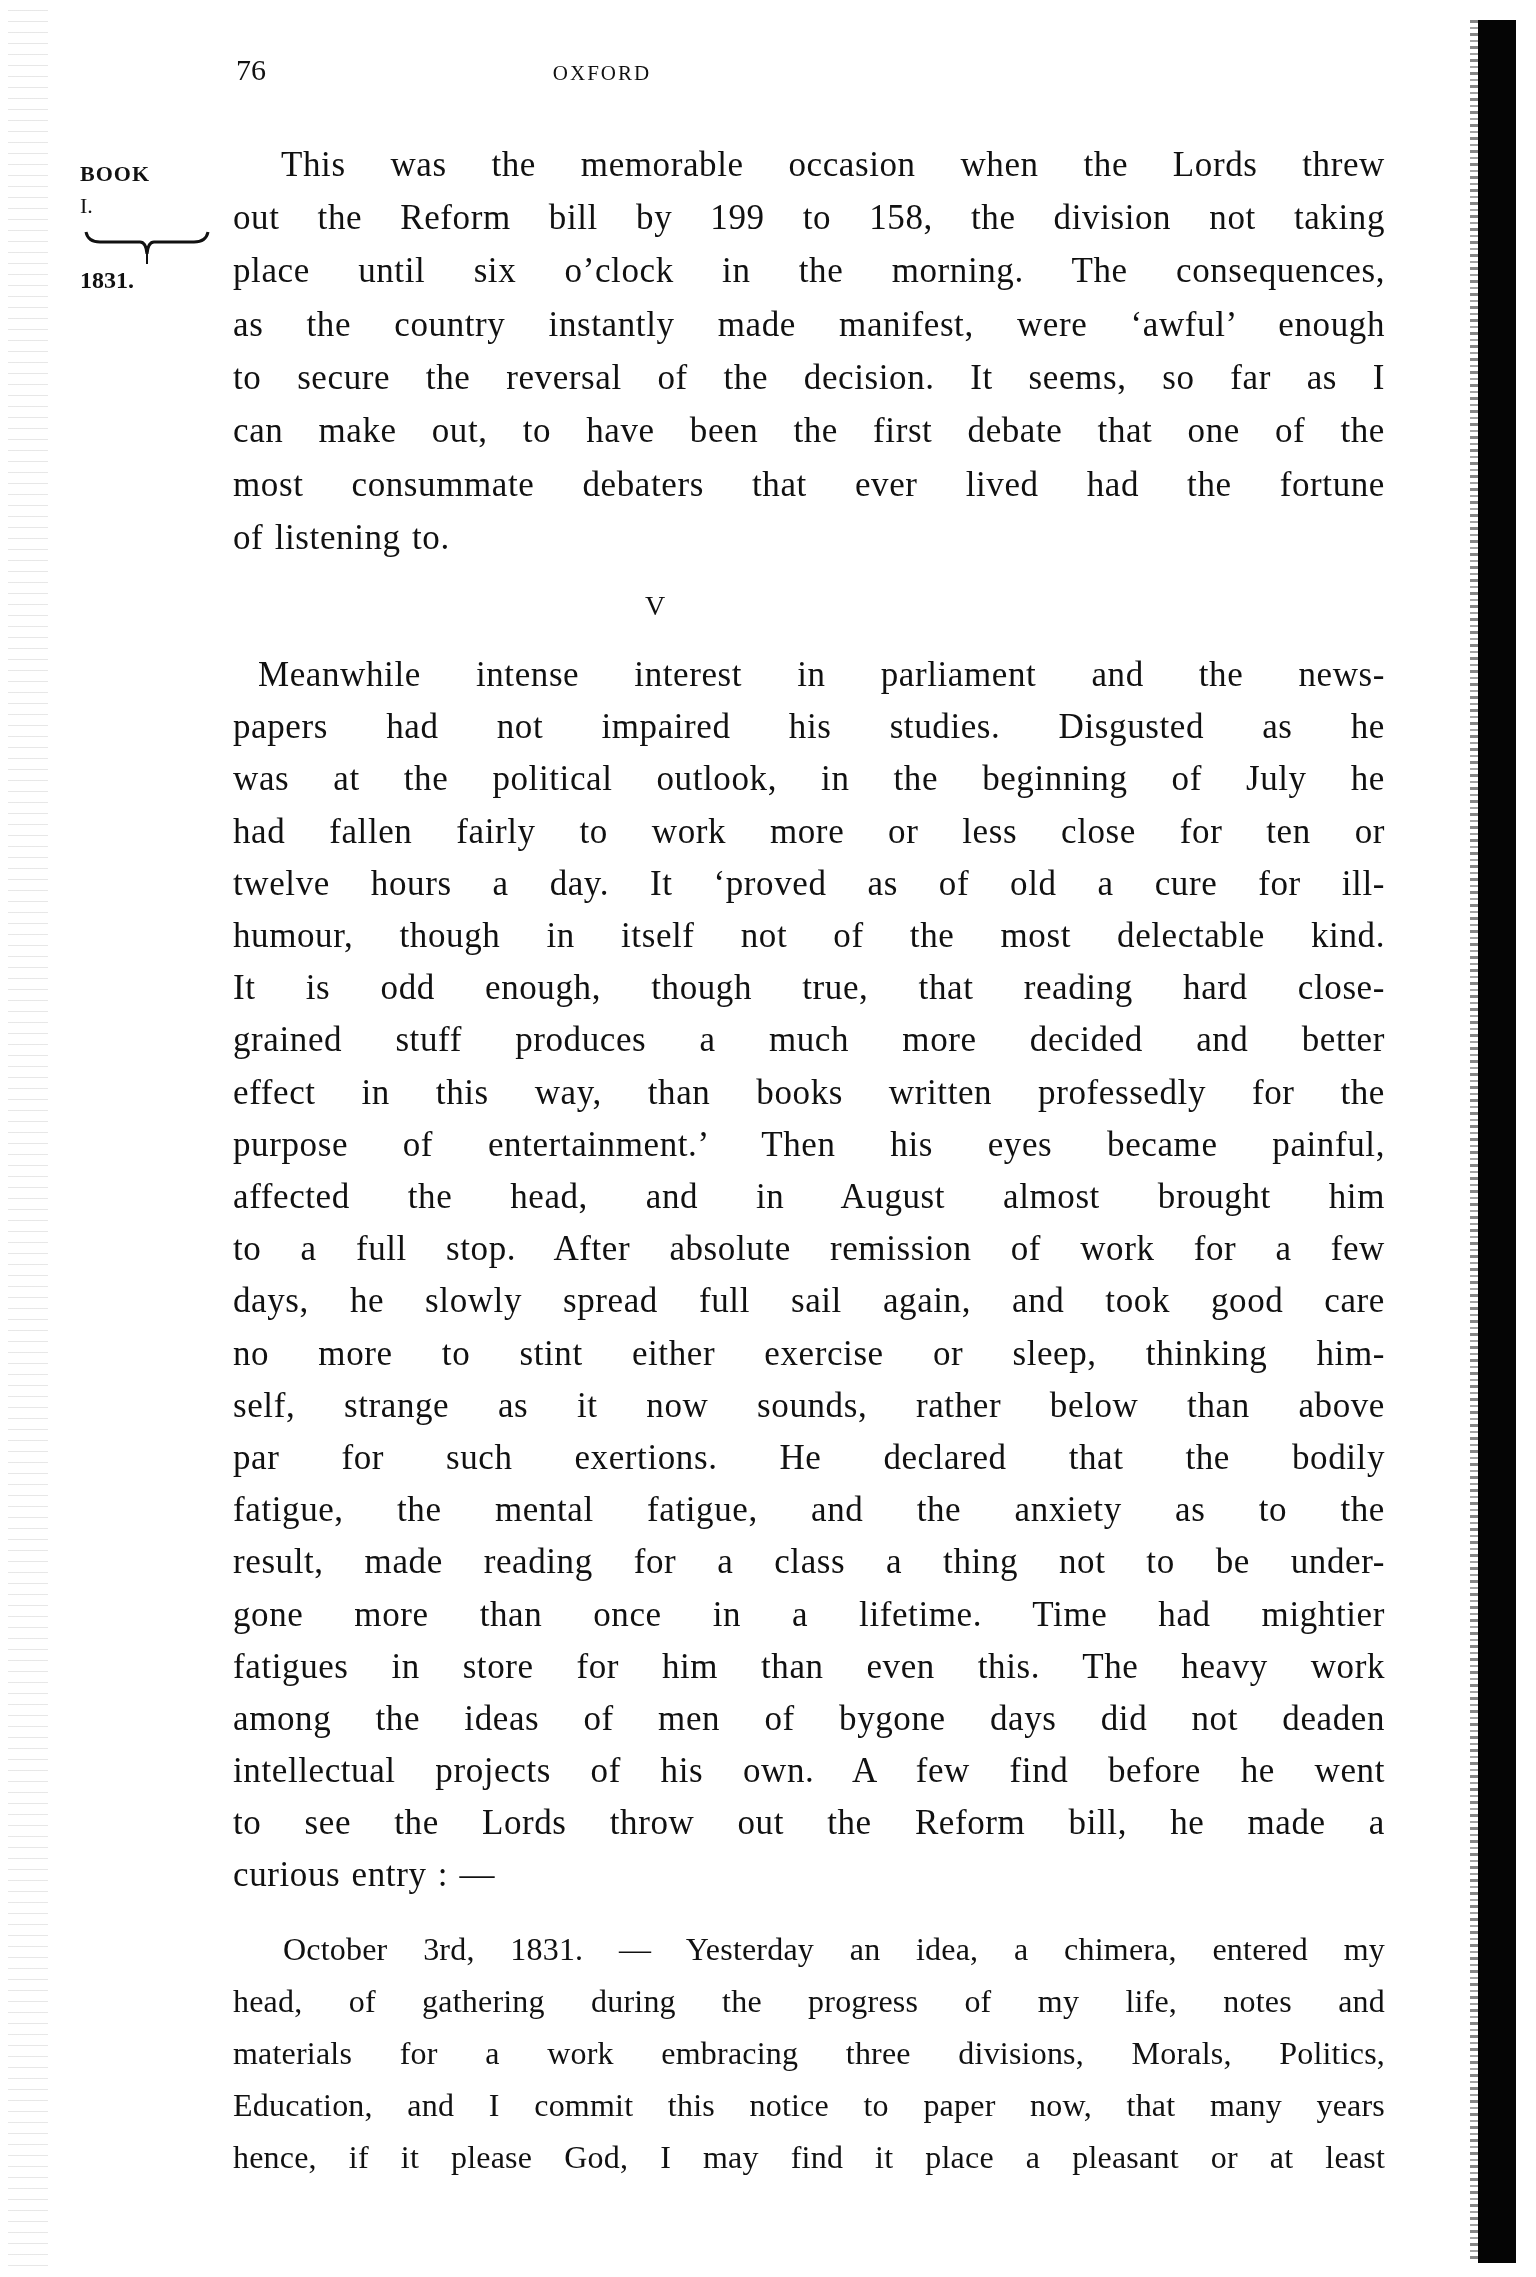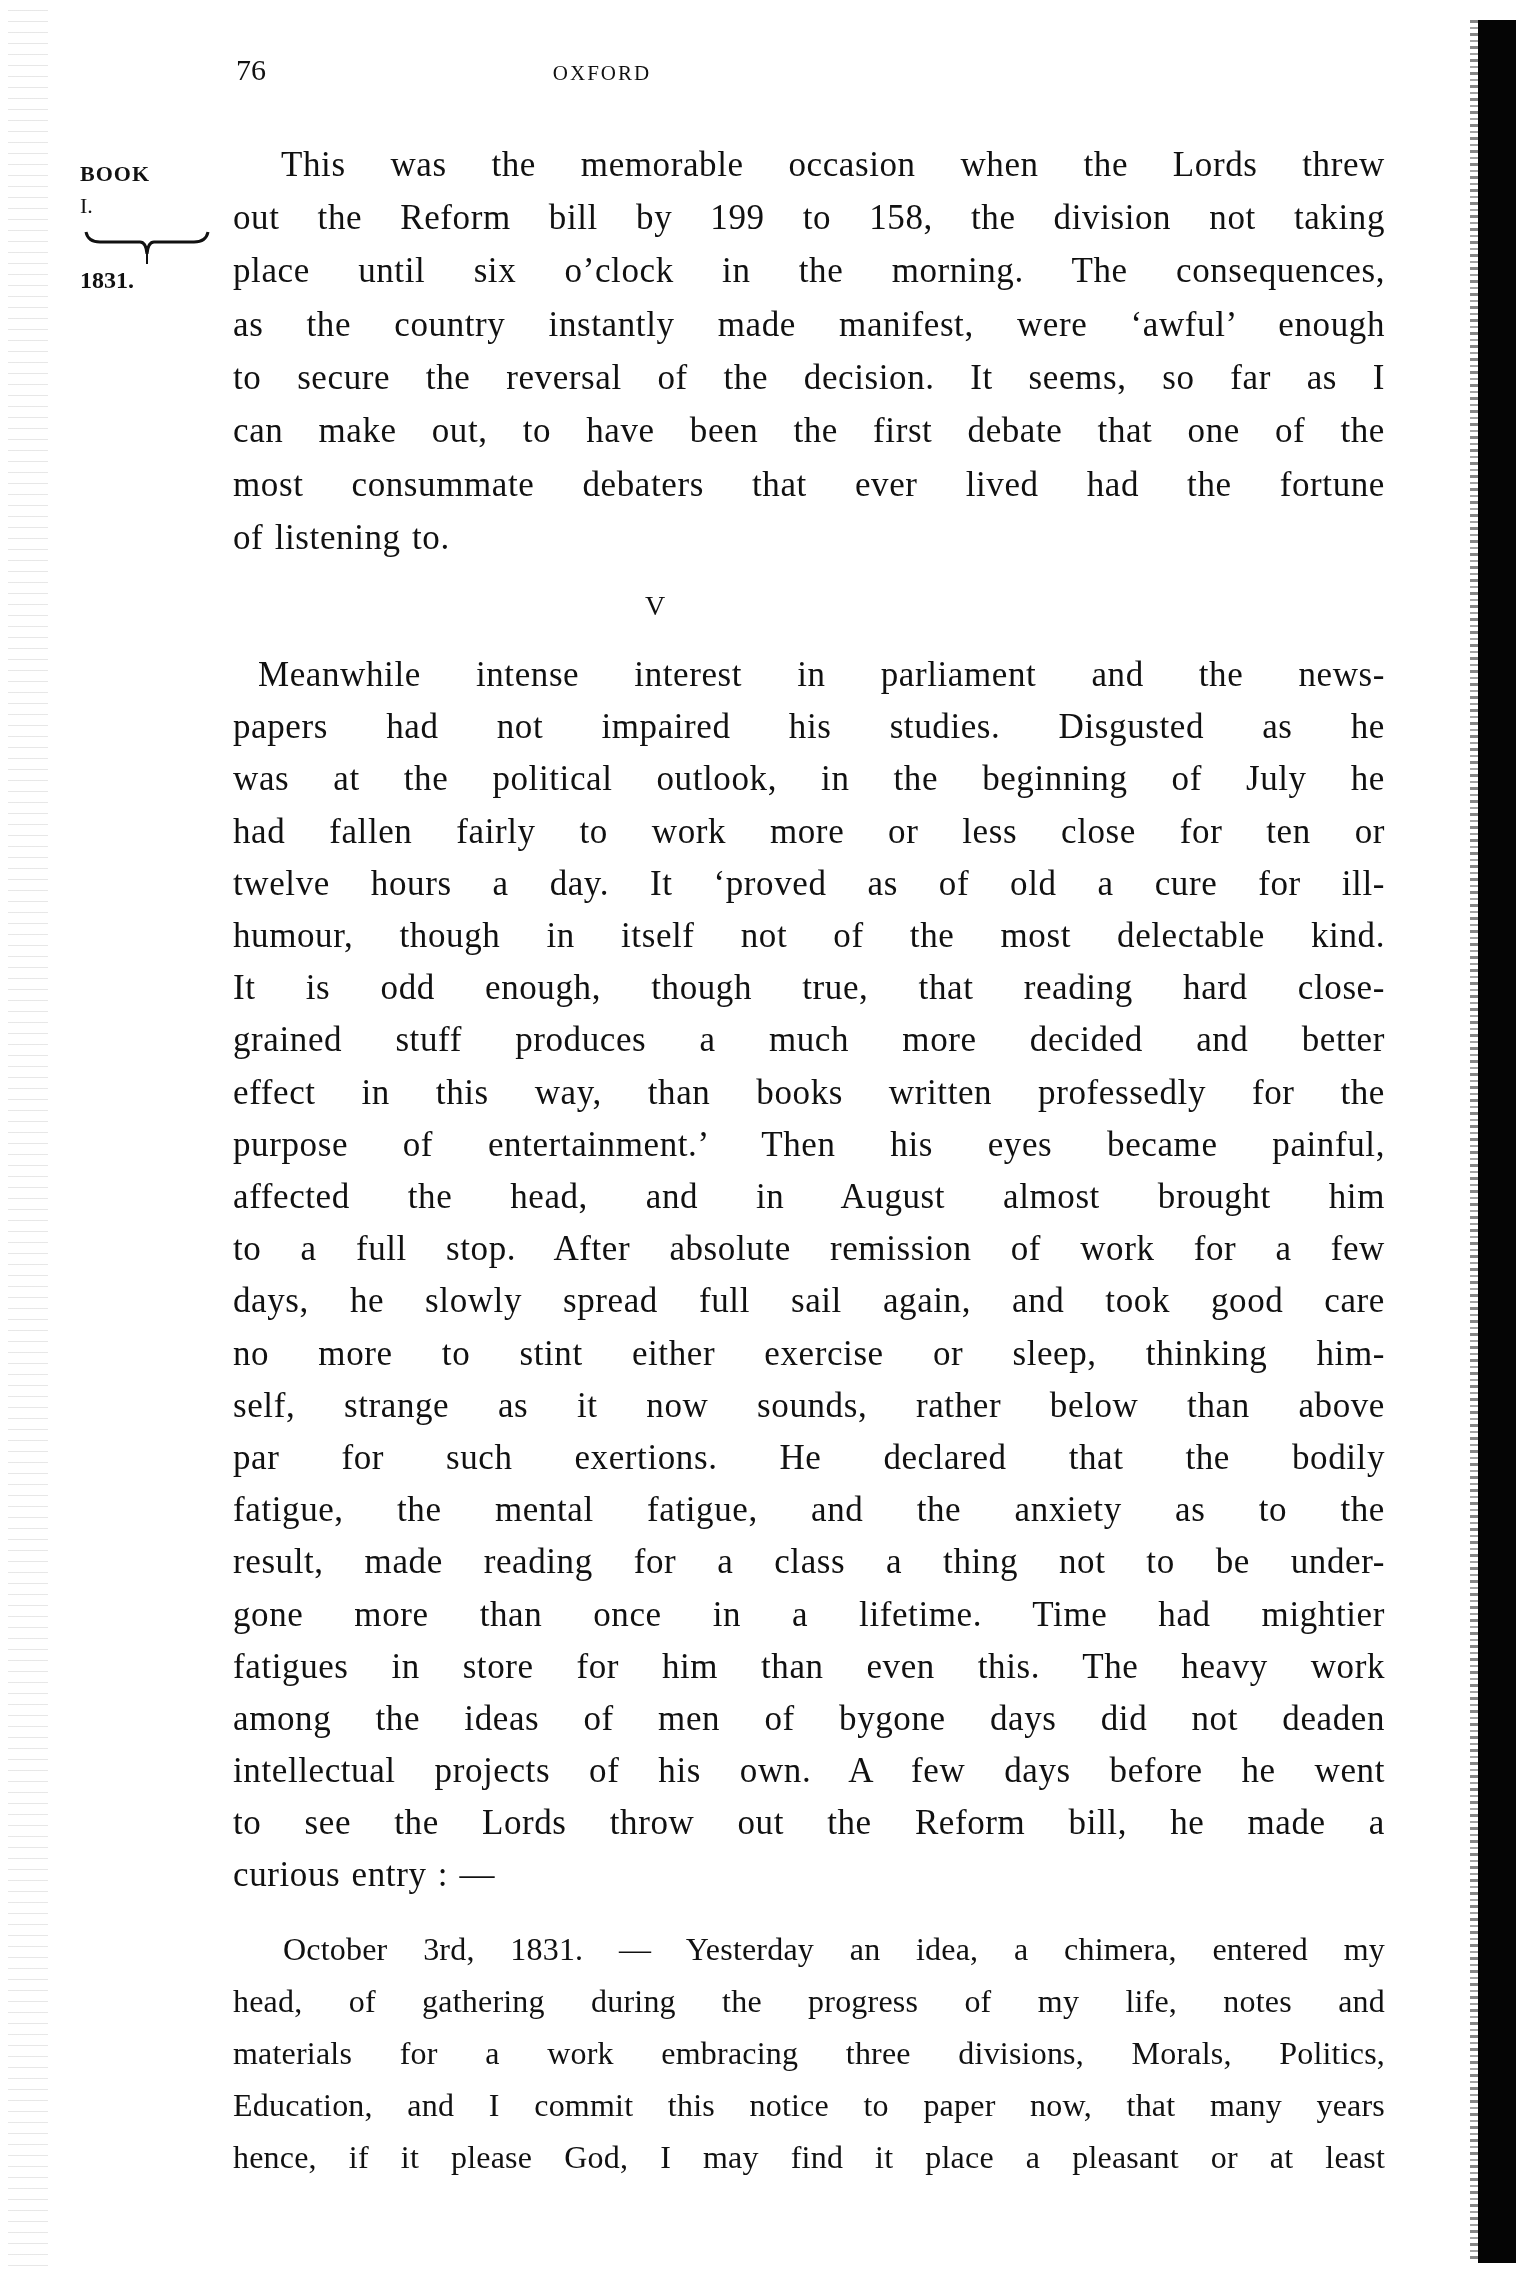--- a/index.html
+++ b/index.html
@@ -86,21 +86,21 @@
     <div class="line" style="top:1223px">to a full stop.  After absolute remission of work for a few</div>
     <div class="line" style="top:1275px">days, he slowly spread full sail again, and took good care</div>
     <div class="line" style="top:1328px">no more to stint either exercise or sleep, thinking him-</div>
     <div class="line" style="top:1380px">self, strange as it now sounds, rather below than above</div>
     <div class="line" style="top:1432px">par for such exertions.  He declared that the bodily</div>
     <div class="line" style="top:1484px">fatigue, the mental fatigue, and the anxiety as to the</div>
     <div class="line" style="top:1536px">result, made reading for a class a thing not to be under-</div>
     <div class="line" style="top:1589px">gone more than once in a lifetime.  Time had mightier</div>
     <div class="line" style="top:1641px">fatigues in store for him than even this.  The heavy work</div>
     <div class="line" style="top:1693px">among the ideas of men of bygone days did not deaden</div>
-    <div class="line" style="top:1745px">intellectual projects of his own.  A few days before he went</div>
+    <div class="line" style="top:1745px">intellectual projects of his own.  A few find before he went</div>
     <div class="line" style="top:1797px">to see the Lords throw out the Reform bill, he made a</div>
     <div class="line last" style="top:1849px">curious entry : —</div>
   </div>
 
   <div class="q">
     <div class="line indent-q" style="top:1923px"><span class="ital">October 3rd,</span><span> 1831. — Yesterday an idea, a chimera, entered my</span></div>
     <div class="line" style="top:1975px">head, of gathering during the progress of my life, notes and</div>
     <div class="line" style="top:2027px">materials for a work embracing three divisions, Morals, Politics,</div>
     <div class="line" style="top:2079px">Education, and I commit this notice to paper now, that many years</div>
     <div class="line" style="top:2131px">hence, if it please God, I may find it place a pleasant or at least</div>

